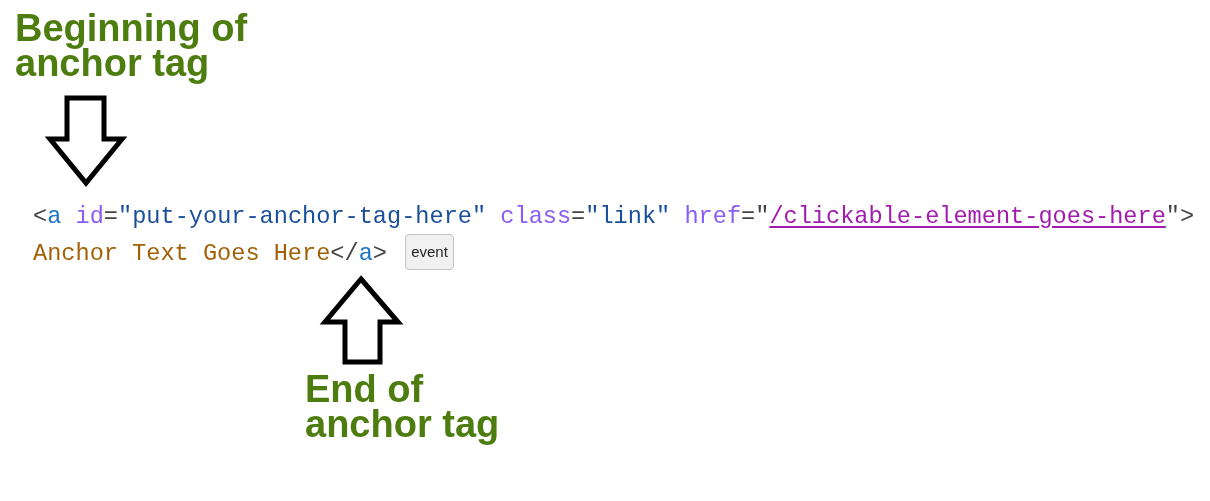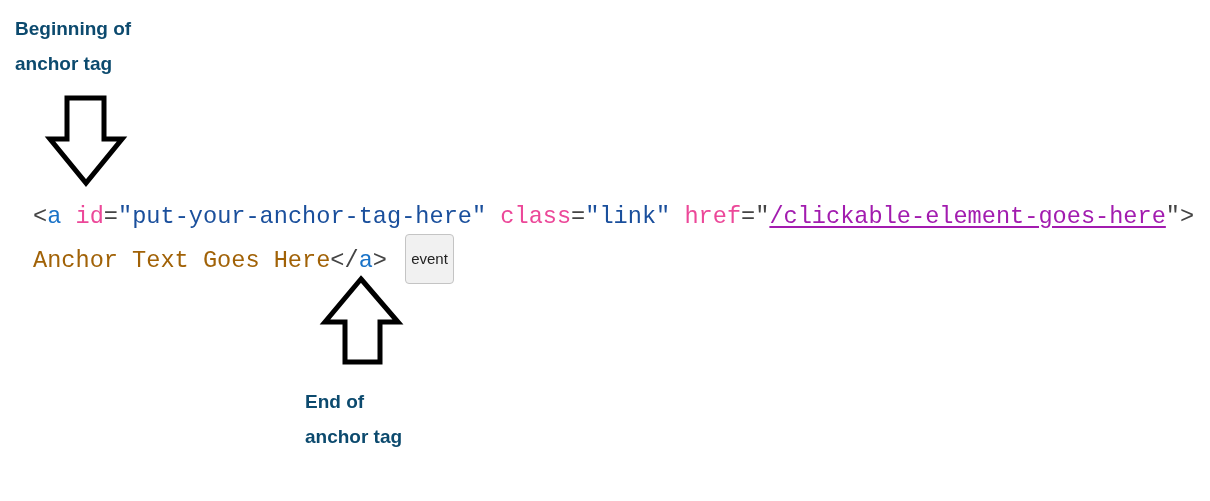--- a/index.html
+++ b/index.html
@@ -10,68 +10,68 @@
     body {
       width: 1210px;
       height: 501px;
       position: relative;
       overflow: hidden;
     }
     .label {
       position: absolute;
       font-family: "Liberation Sans", sans-serif;
       font-weight: bold;
-      font-size: 19px;
+      font-size: 38px;
       line-height: 35px;
-      color: #0c4a6e;
+      color: #4d7c0f;
     }
     .label-top {
       left: 15px;
       top: 11px;
     }
     .label-bottom {
       left: 305px;
-      top: 384px;
+      top: 372px;
     }
     .arrow {
       position: absolute;
       left: 0;
       top: 0;
     }
     .code {
       position: absolute;
       left: 33px;
       top: 199px;
       font-family: "Liberation Mono", "DejaVu Sans Mono", monospace;
       font-size: 23.6px;
       line-height: 35px;
       color: #444444;
       white-space: pre;
     }
     .tok-punct { color: #444444; }
     .tok-tag { color: #1a73c8; }
-    .tok-attr { color: #ec4899; }
+    .tok-attr { color: #8b5cf6; }
     .tok-val { color: #1a4f9c; }
     .tok-link {
       color: #a21caf;
       text-decoration: underline;
       text-underline-offset: 3px;
       cursor: pointer;
     }
     .tok-text { color: #a16207; }
     .badge {
       display: inline-block;
       font-family: "Liberation Sans", sans-serif;
       font-size: 15px;
       line-height: 18px;
       color: #222222;
       background: #f1f1f1;
       border: 1px solid #c4c4c4;
       border-radius: 4px;
-      padding: 15px 5px;
+      padding: 8px 5px;
       vertical-align: 3px;
       margin-left: 4px;
       cursor: pointer;
     }
   </style>
 </head>
 <body>
 
 <div class="label label-top">
   <div>Beginning of</div>

